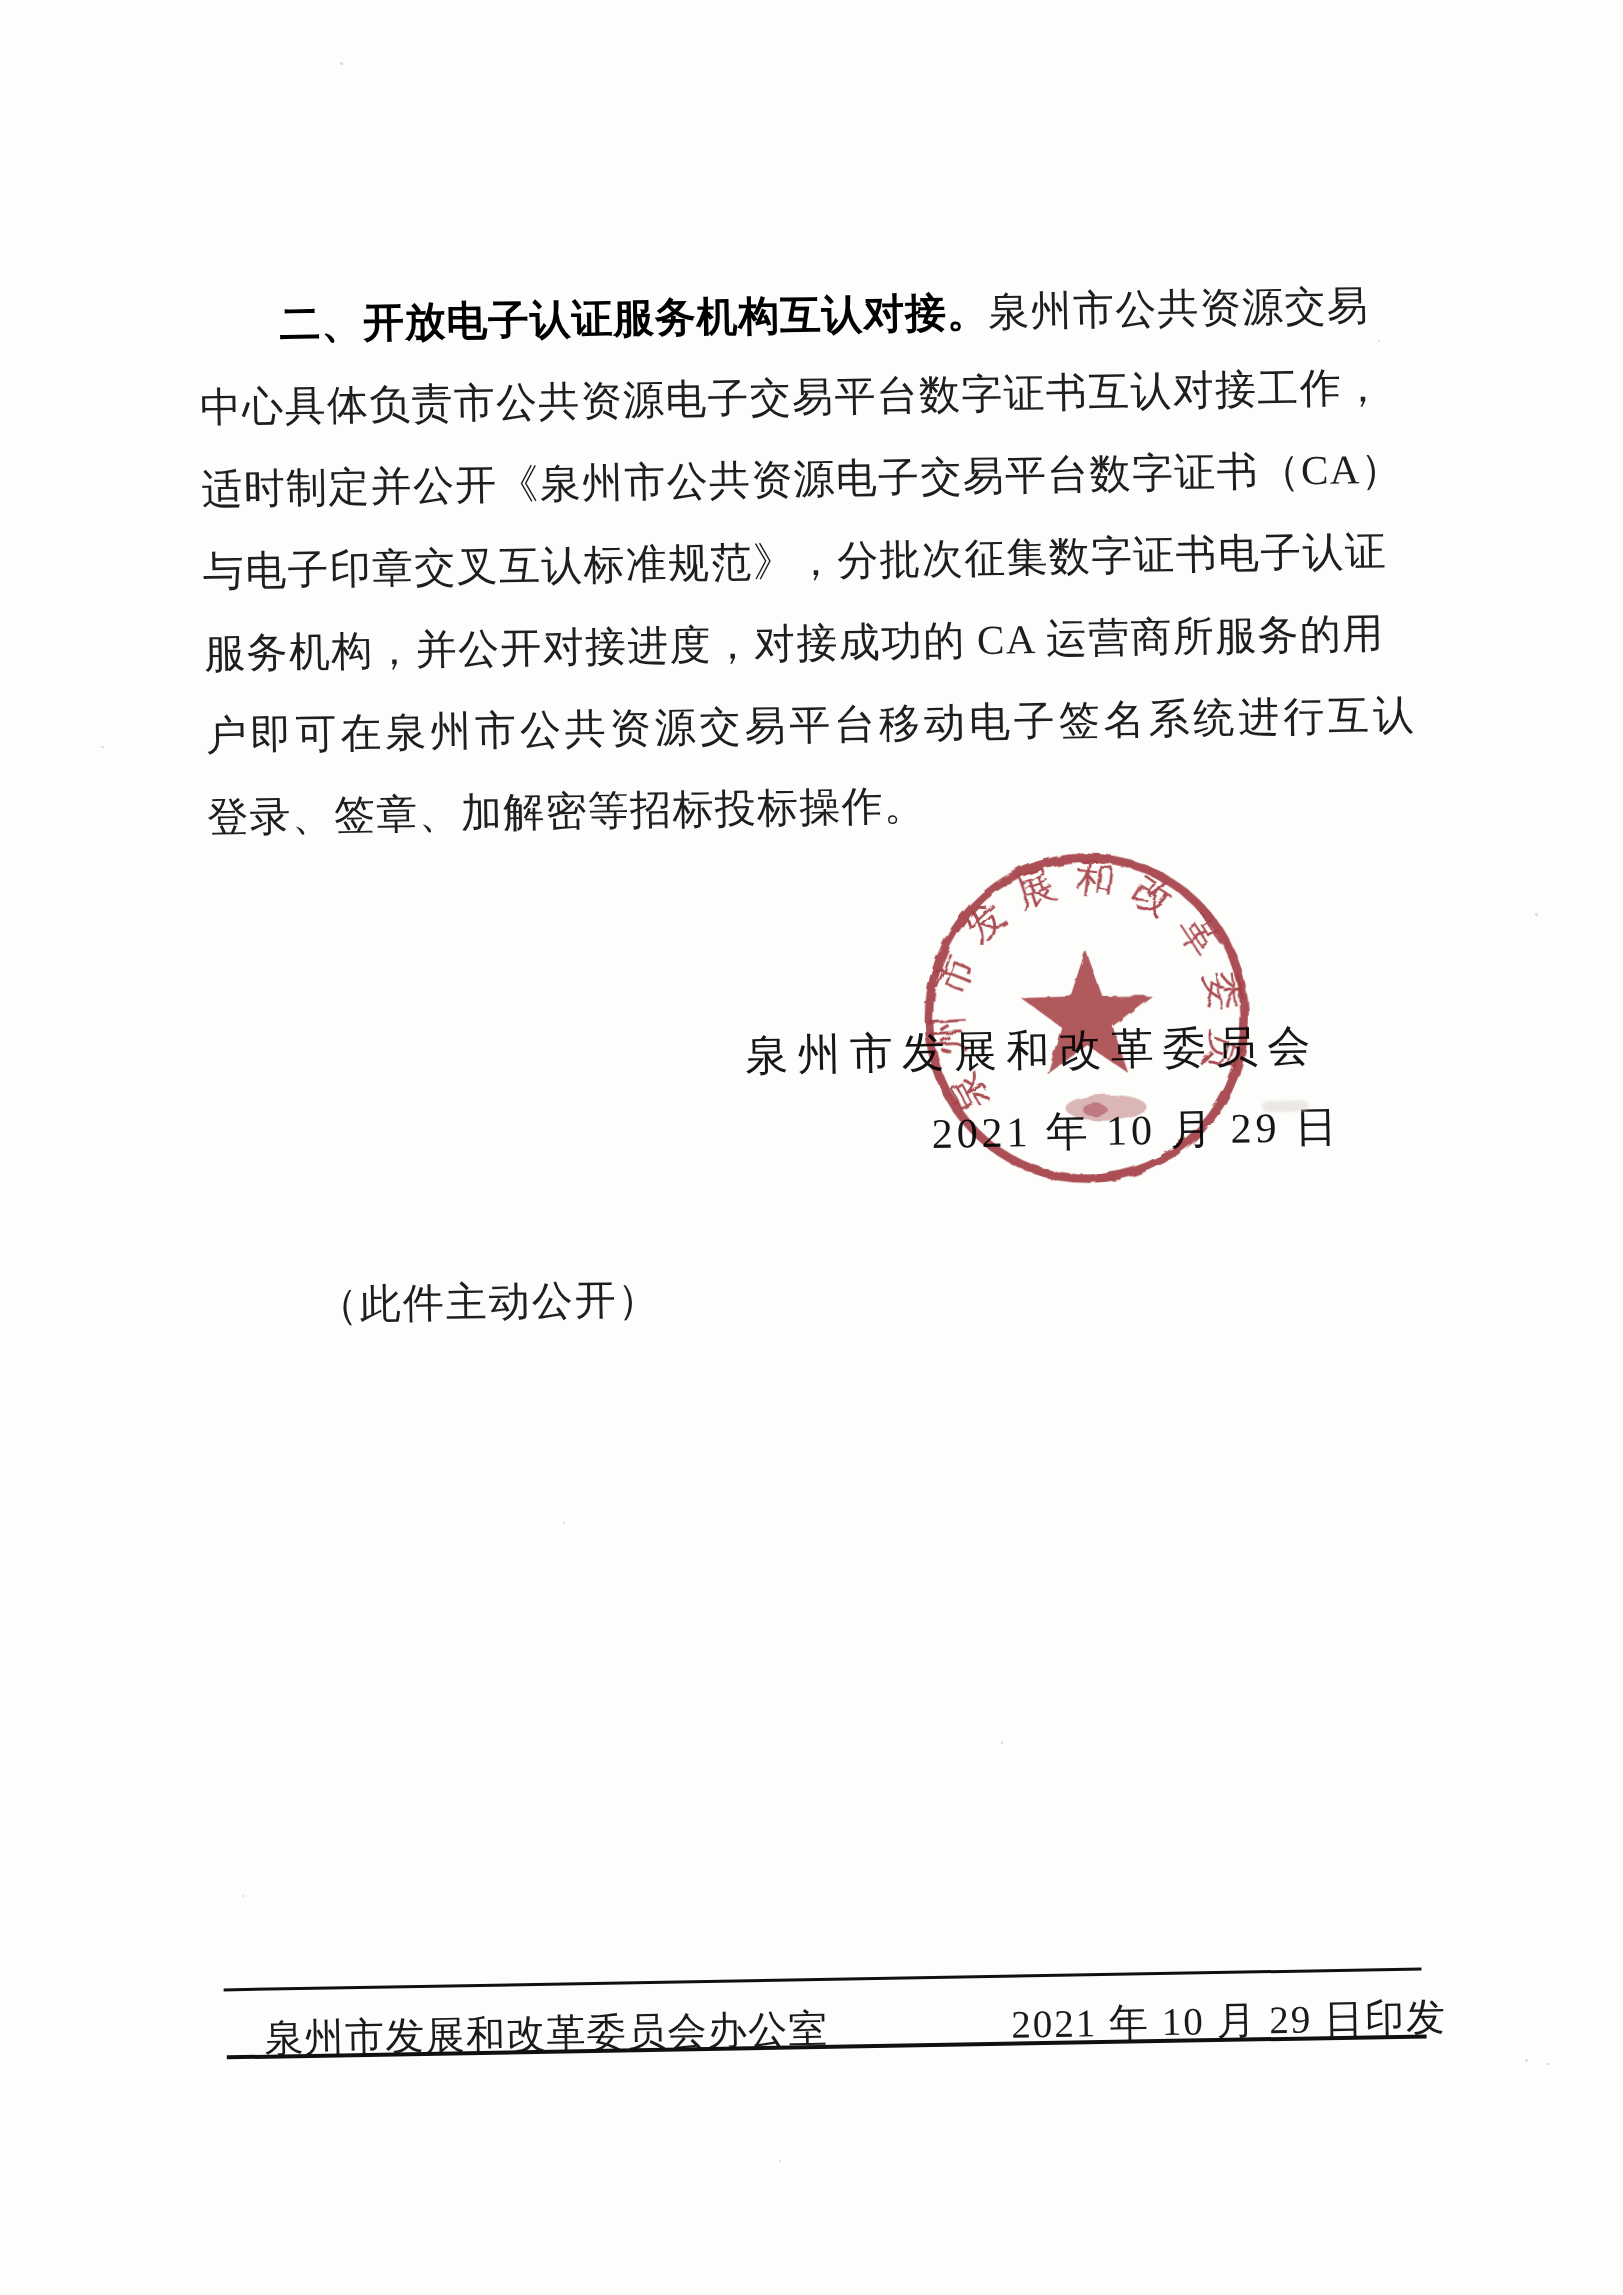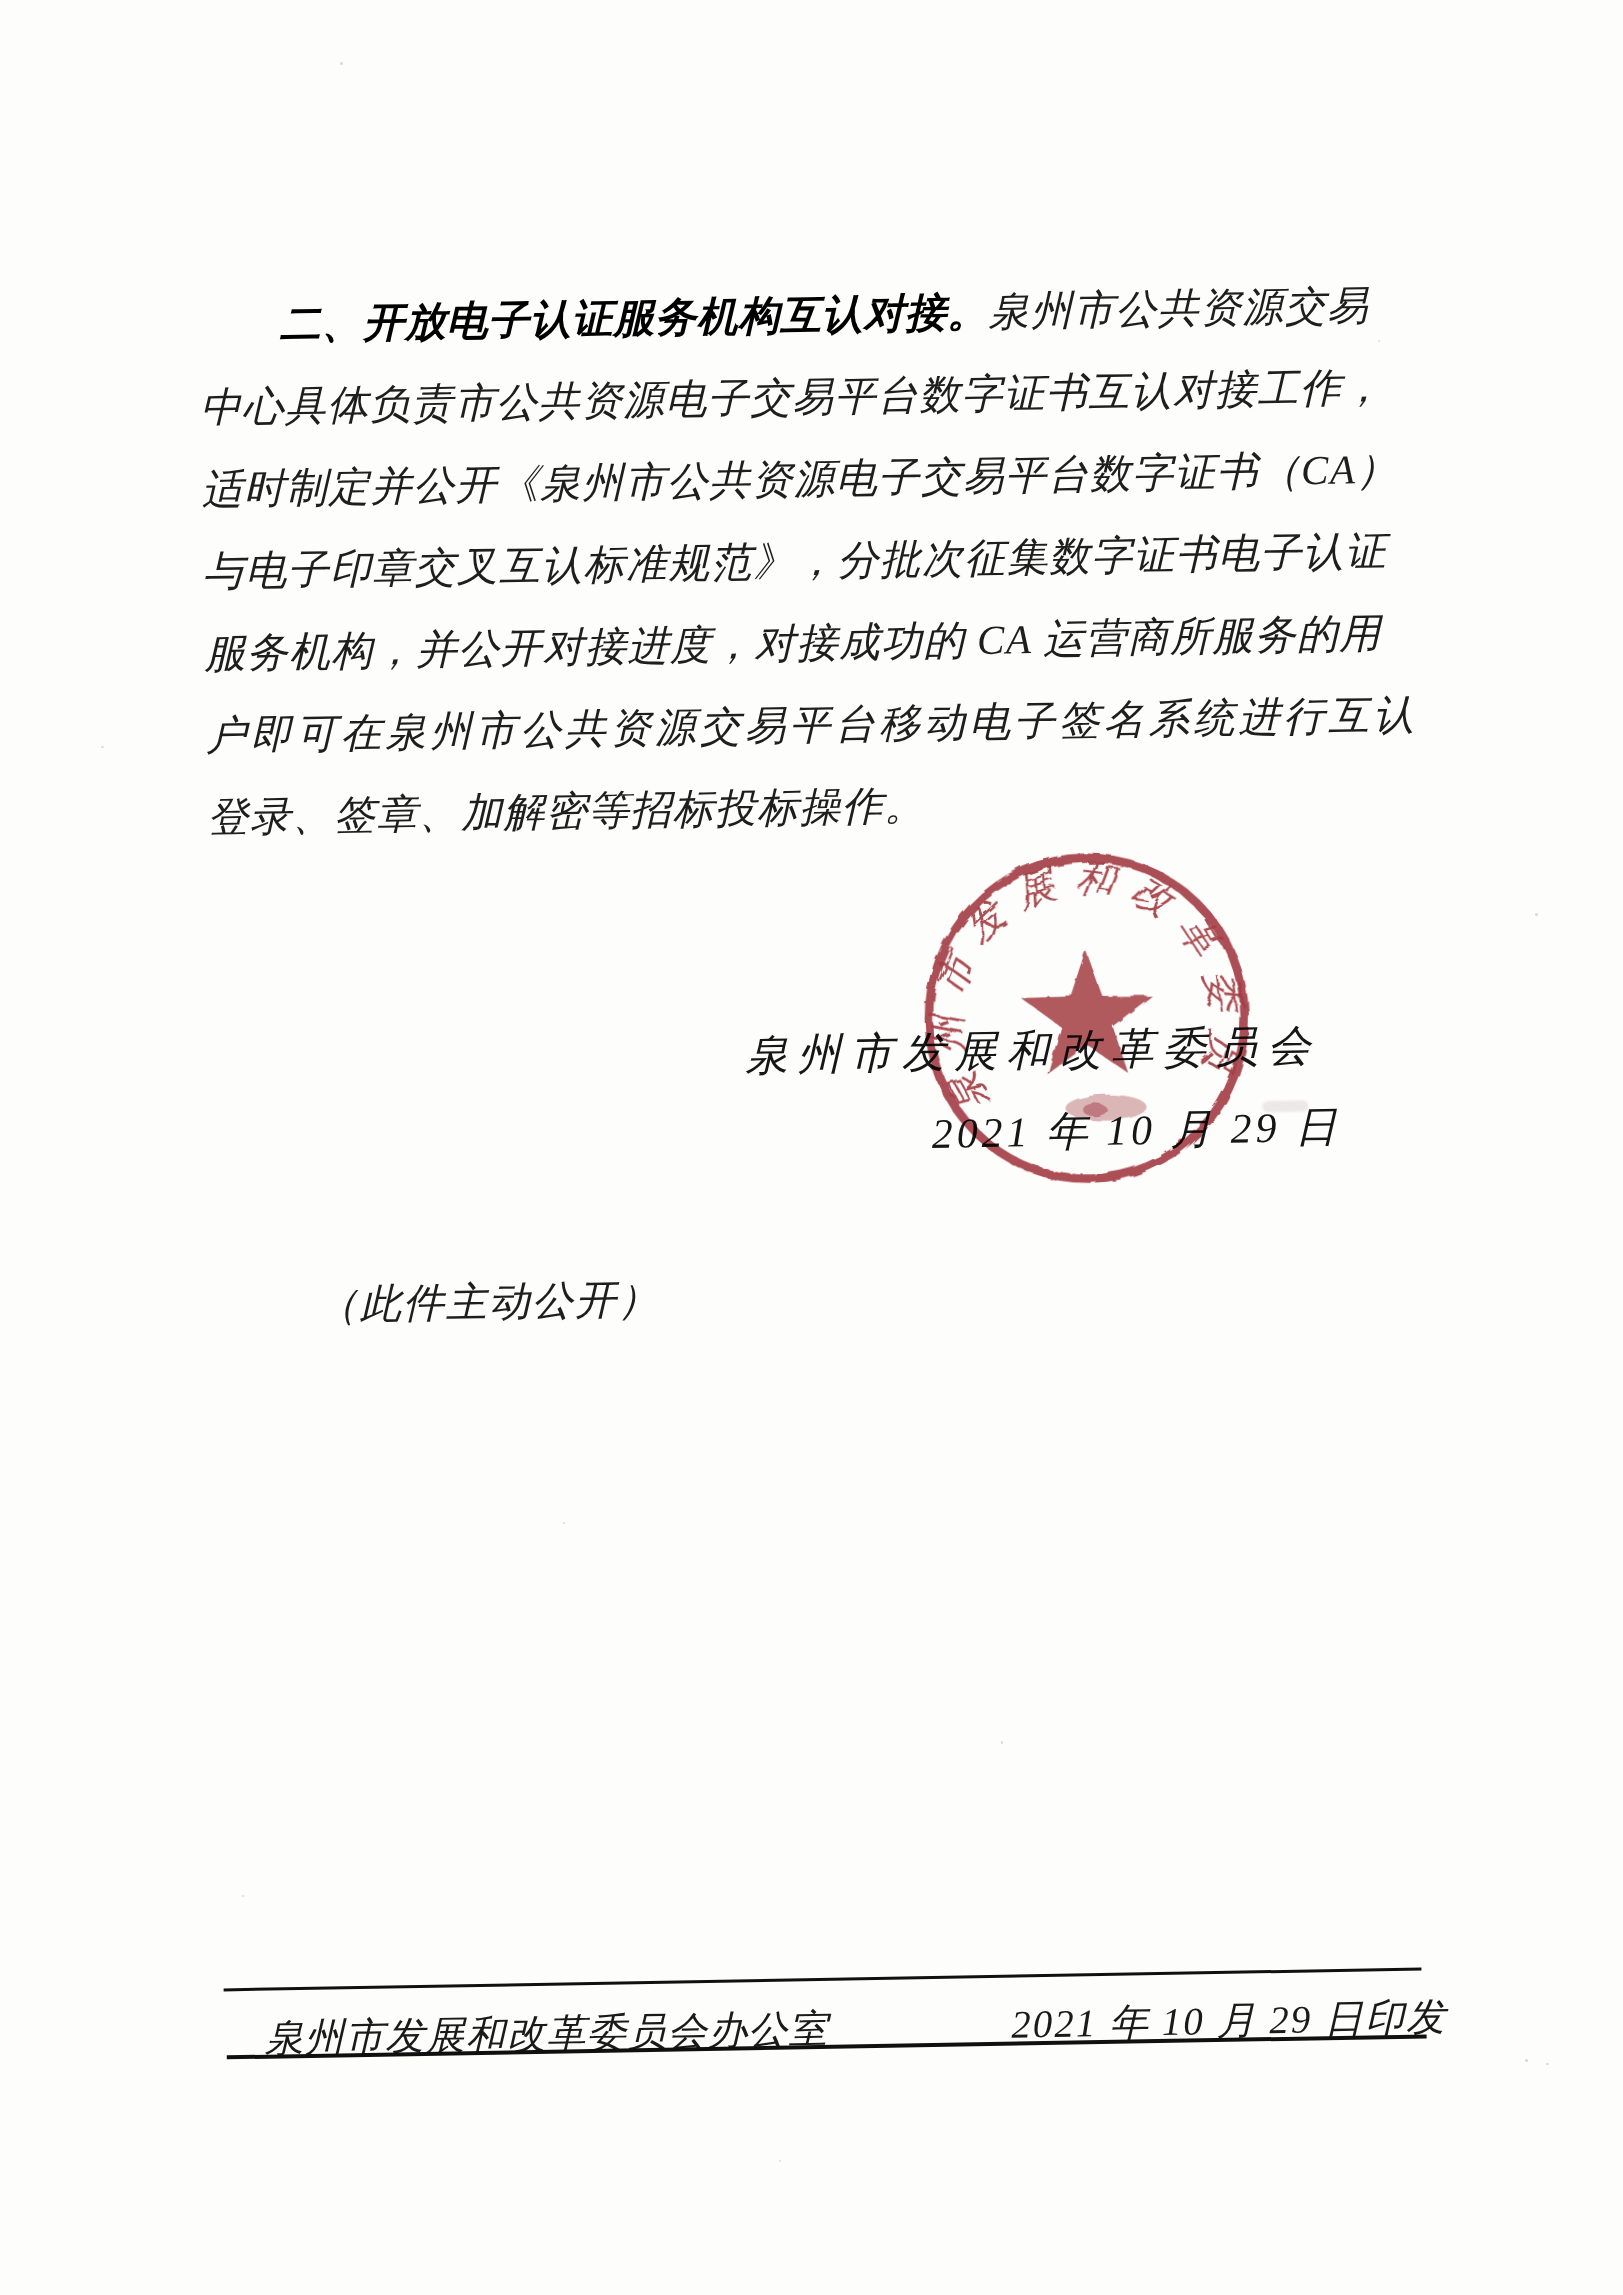--- a/index.html
+++ b/index.html
@@ -1,21 +1,20 @@
 <!DOCTYPE html>
 <html style="font-size:10.5px"><head>
 <meta charset="utf-8">
 <style>
   html,body{margin:0;padding:0;background:#e8e8e8;}
   .page{
     position:relative;width:1623px;height:2295px;
     background:#fdfdfb;overflow:hidden;
     font-family:"Liberation Serif","DejaVu Serif",serif;
     color:#1c1c1c;
-    font-style:italic;
   }
   .sheet{
     position:absolute;left:0;top:0;width:1623px;height:2295px;
     transform:rotate(-1deg);transform-origin:812px 1147px;
   }
   .body-text{
     position:absolute;left:213px;top:274px;width:1208px;
   }
   .line{
     height:82px;line-height:82px;font-size:41px;letter-spacing:1.3px;

